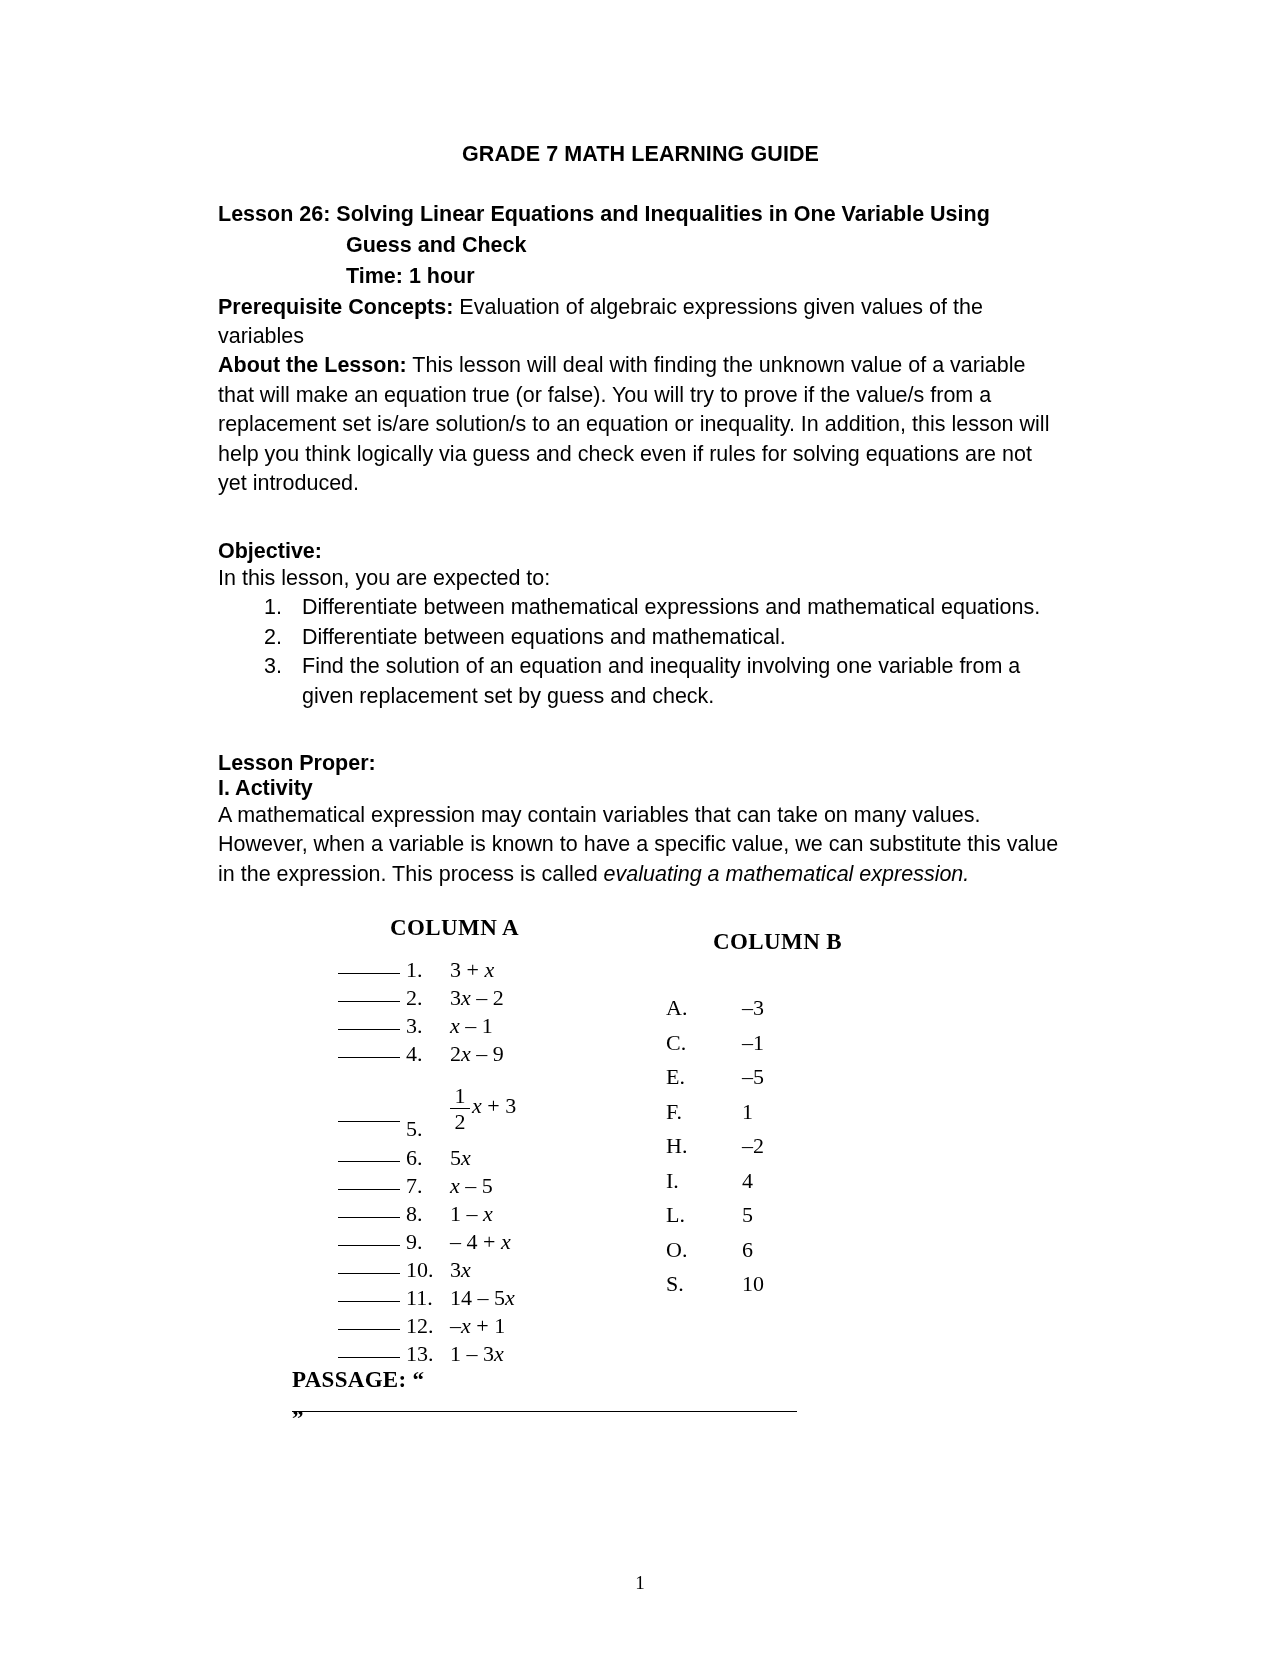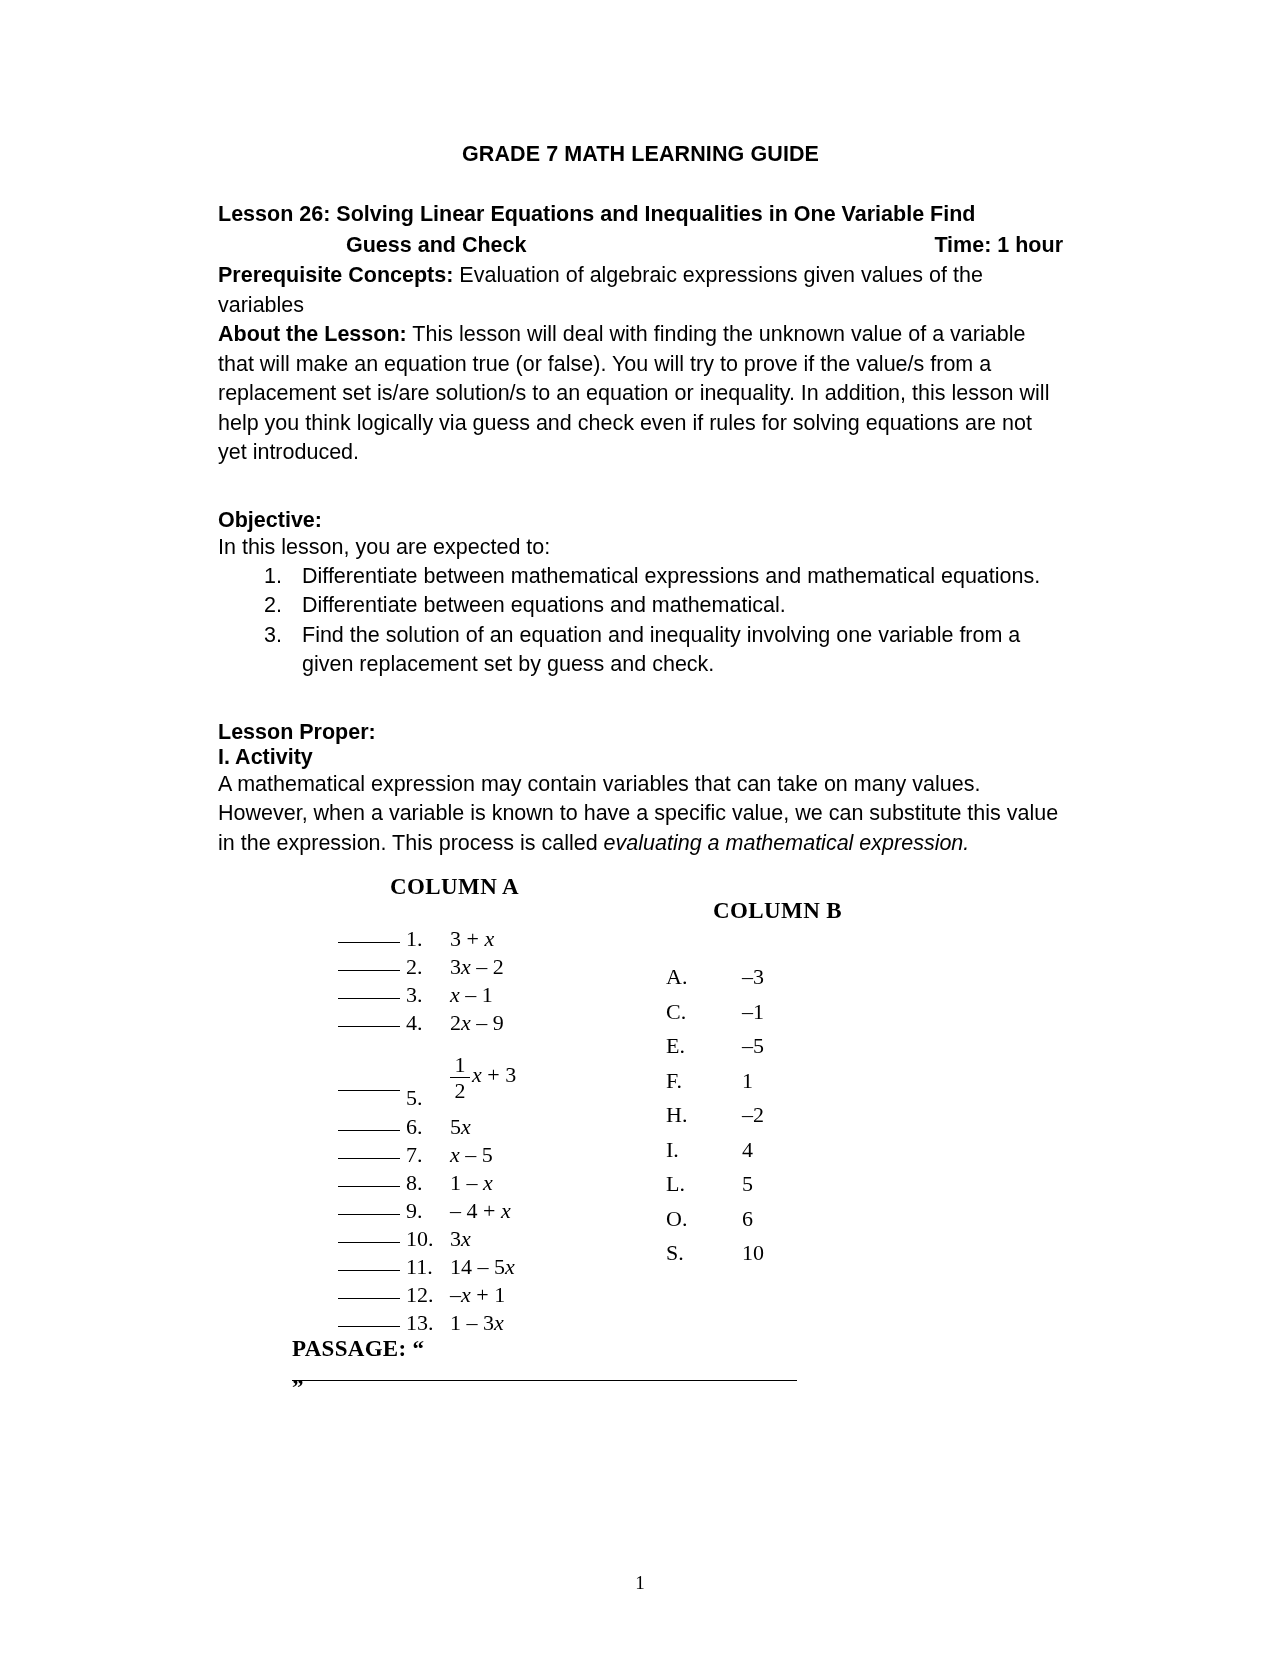--- a/index.html
+++ b/index.html
@@ -42,20 +42,21 @@
     font-weight: bold;
     font-size: 21.5px;
     line-height: 1.45;
   }
   .lesson-row2 {
     display: flex;
     justify-content: space-between;
     align-items: baseline;
     font-weight: bold;
     font-size: 21.5px;
+    flex-direction: column;
   }
   .lesson-row2 .sub {
     margin-left: 128px;
   }
 
   
   p.block {
     font-size: 21.5px;
     line-height: 1.37;
     margin: 0;
@@ -85,21 +86,21 @@
     margin-top: 6px;
     height: 470px;
   }
   .col-head {
     position: absolute;
     font-family: "Liberation Serif", serif;
     font-weight: bold;
     font-size: 23px;
     letter-spacing: .4px;
   }
-  .col-head.a { left: 172px; top: 10px; }
+  .col-head.a { left: 172px; top: 20px; }
   .col-head.b { left: 495px; top: 34px; }
 
   .colA {
     position: absolute;
     left: 120px;
     top: 62px;
     font-family: "Liberation Serif", serif;
     font-size: 22px;
   }
   .itemrow {
@@ -202,21 +203,21 @@
 </style>
 </head>
 <body>
 
 <div class="page">
   <div class="content">
 
     <div class="doc-title">GRADE 7 MATH LEARNING GUIDE</div>
 
     <div class="lesson-line">
-      <div>Lesson 26: Solving Linear Equations and Inequalities in One Variable Find</div>
+      <div>Lesson 26: Solving Linear Equations and Inequalities in One Variable Using</div>
       <div class="lesson-row2">
         <span class="sub">Guess and Check</span>
         <span>Time: 1 hour</span>
       </div>
     </div>
 
     <p class="block gap-lg"><b class="lead">Prerequisite Concepts:</b><span> Evaluation of algebraic expressions given values of the variables</span></p>
 
     <p class="block gap-md"><b class="lead">About the Lesson:</b><span> This lesson will deal with finding the unknown value of a variable that will make an equation true (or false). You will try to prove if the value/s from a replacement set is/are solution/s to an equation or inequality. In addition, this lesson will help you think logically via guess and check even if rules for solving equations are not yet introduced.</span></p>
 

